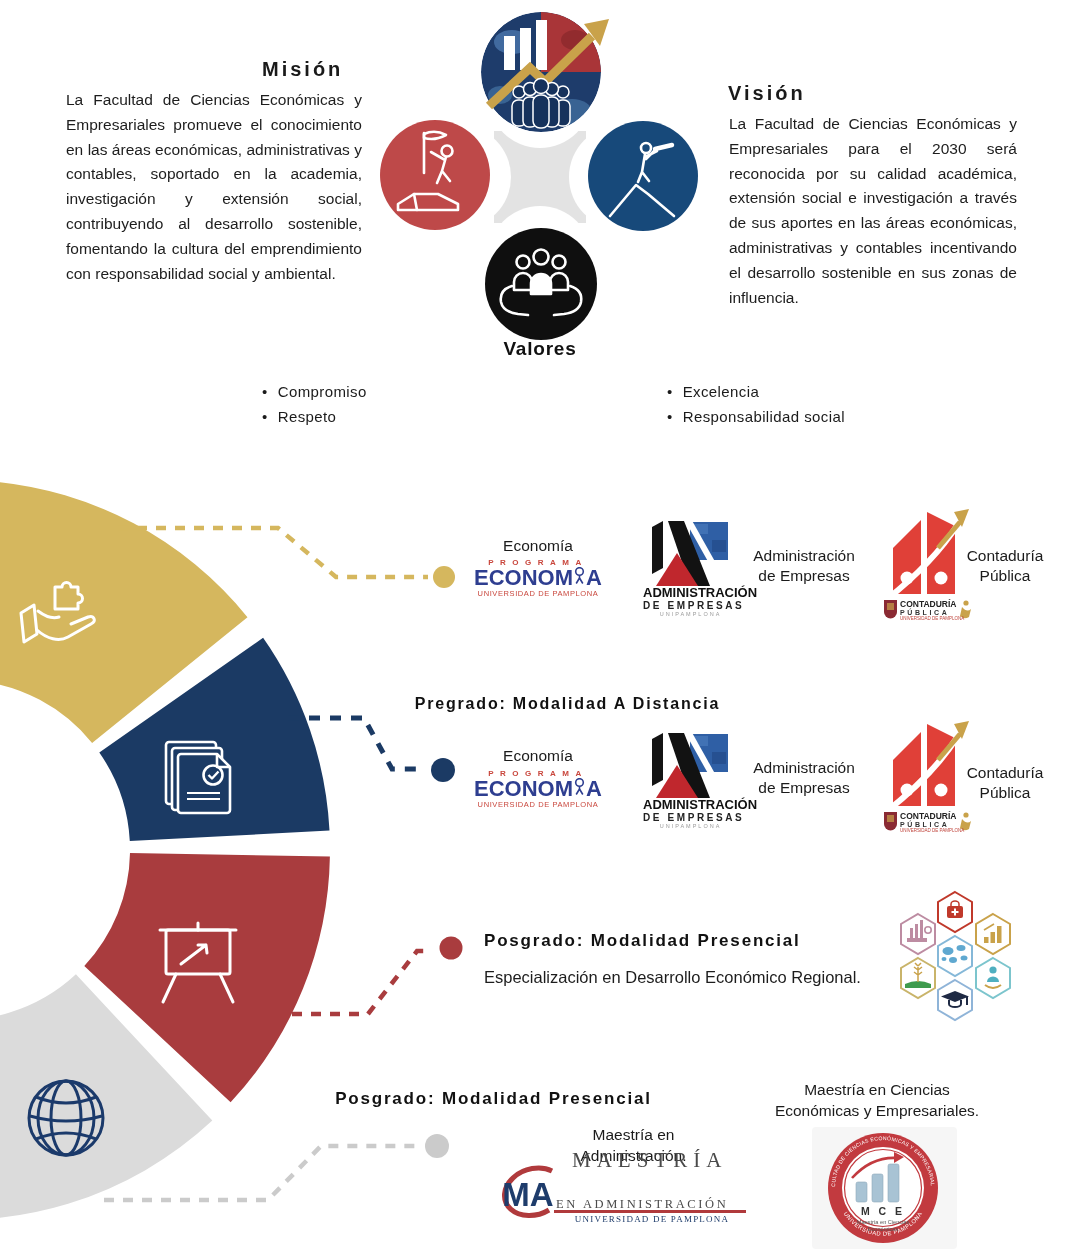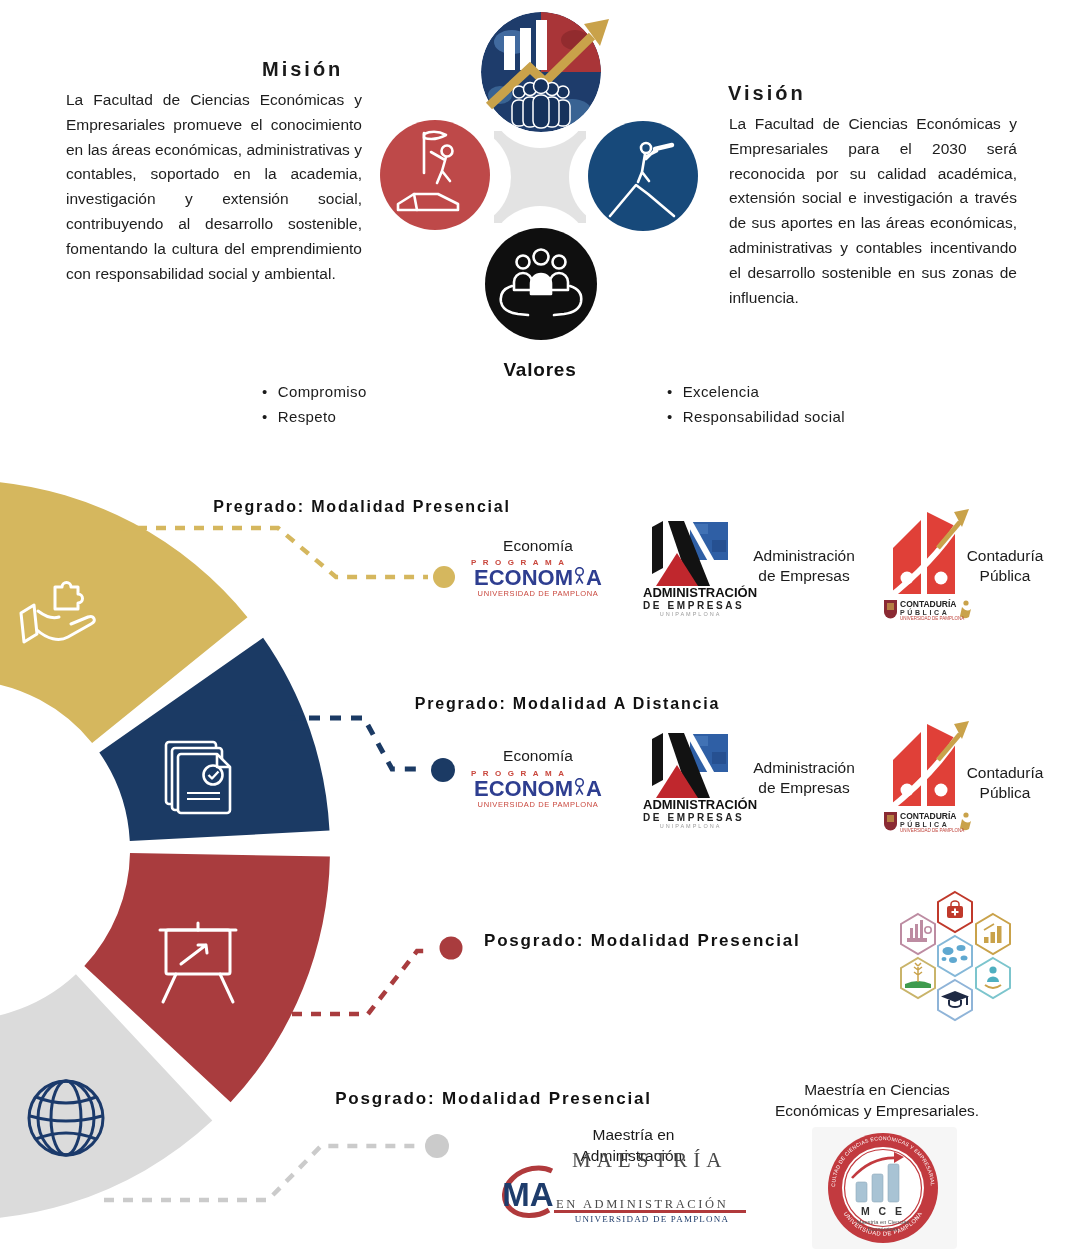--- a/index.html
+++ b/index.html
@@ -9,21 +9,21 @@
   svg.bg{position:absolute;left:0;top:0;width:1080px;height:1250px}
   .h-title{font-weight:bold;color:#1a1a1a;letter-spacing:3px;font-size:20px}
   .body-text{font-size:15.5px;line-height:24.8px;text-align:justify;color:#1d1d1d}
   .valores-title{font-weight:bold;color:#111;font-size:19px;letter-spacing:.8px;text-align:center}
   .vrow{display:flex;align-items:baseline;gap:10px;height:25px;font-size:15px;color:#1b1b1b;letter-spacing:.4px}
   .vrow::before{content:"•";font-size:15px;color:#1b1b1b}
   .sec-title{font-weight:bold;color:#111;letter-spacing:1.8px;font-size:16px;text-align:center}
   .sec-title.big{font-size:17px}
   .sec-sub{font-size:16.5px;color:#1d1d1d}
   .plabel{font-size:15.5px;color:#1b1b1b;text-align:center;line-height:20px}
-  .brand-econ-top{font-size:8px;font-weight:bold;color:#C9473D;letter-spacing:6.5px;text-align:left;white-space:nowrap}
+  .brand-econ-top{font-size:8px;font-weight:bold;color:#C9473D;letter-spacing:6.5px;text-align:center;white-space:nowrap}
   .brand-econ-name{font-size:22px;font-weight:bold;color:#2E3E90;display:flex;align-items:center;justify-content:center;gap:1px;line-height:21px}
   .brand-econ-bottom{font-size:7.5px;color:#C9473D;letter-spacing:.6px;text-align:center;margin-top:1px;white-space:nowrap}
   .ae-l1{font-size:13px;font-weight:bold;color:#111;text-align:center;white-space:nowrap}
   .ae-l2{font-size:10px;font-weight:bold;letter-spacing:2.6px;text-align:center;color:#222;white-space:nowrap}
   .ae-l3{font-size:5.5px;color:#9a9a9a;letter-spacing:2px;text-align:center;white-space:nowrap}
   .cp-l1{font-size:8.5px;font-weight:bold;color:#222;white-space:nowrap}
   .cp-l2{font-size:7px;font-weight:bold;letter-spacing:2.6px;color:#333;white-space:nowrap}
   .cp-l3{font-size:4.5px;color:#C0443C;white-space:nowrap}
   .ma-l1{font-family:"Liberation Serif",serif;font-size:21px;letter-spacing:6px;color:#4a4a4a;white-space:nowrap}
   .ma-l2{font-family:"Liberation Serif",serif;font-size:12.5px;letter-spacing:2.6px;color:#4a4a4a;white-space:nowrap}
@@ -280,39 +280,38 @@
       <text x="883" y="1231" text-anchor="middle" font-size="5.6" fill="#555" font-family="Liberation Sans, sans-serif">Económicas</text>
     </g>
   </svg>
 
   <div class="abs h-title" style="left:262px;top:58px;width:110px">Misión</div>
   <div class="abs body-text" style="left:66px;top:88px;width:296px">La Facultad de Ciencias Económicas y Empresariales promueve el conocimiento en las áreas económicas, administrativas y contables, soportado en la academia, investigación y extensión social, contribuyendo al desarrollo sostenible, fomentando la cultura del emprendimiento con responsabilidad social y ambiental.</div>
 
   <div class="abs h-title" style="left:728px;top:82px;width:110px">Visión</div>
   <div class="abs body-text" style="left:729px;top:112px;width:288px">La Facultad de Ciencias Económicas y Empresariales para el 2030 será reconocida por su calidad académica, extensión social e investigación a través de sus aportes en las áreas económicas, administrativas y contables incentivando el desarrollo sostenible en sus zonas de influencia.</div>
 
-  <div class="abs valores-title" style="left:460px;top:359px;width:160px">Valores</div>
+  <div class="abs valores-title" style="left:460px;top:338px;width:160px">Valores</div>
   <div class="abs" style="left:262px;top:383px">
     <div class="vrow">
         <span>Compromiso</span>
       </div>
     <div class="vrow">
         <span>Respeto</span>
       </div>
   </div>
   <div class="abs" style="left:667px;top:383px">
     <div class="vrow">
         <span>Excelencia</span>
       </div>
     <div class="vrow">
         <span>Responsabilidad social</span>
       </div>
   </div>
 
-  <div class="abs sec-title" style="left:182px;top:498px;width:360px">Pregrado: Modalidad Presencial</div>
 
   <div class="abs plabel" style="left:478px;top:536px;width:120px">Economía</div>
   <div class="abs" style="left:471px;top:558px;width:134px">
     <div class="brand-econ-top">PROGRAMA</div>
     <div class="brand-econ-name">
       <span>ECONOM</span>
         <span><svg width="11" height="18" viewBox="0 0 11 18">
             <circle cx="5.5" cy="4.5" r="3.8" stroke="#2E3E90" stroke-width="1.6" fill="none"></circle>
             <path d="M5.5,8.5 V11 M5.5,11 L2.2,16.5 M5.5,11 L8.8,16.5" stroke="#2E3E90" stroke-width="1.6" fill="none"></path>
           </svg></span>
@@ -359,20 +358,21 @@
   <div class="abs plabel" style="left:745px;top:758px;width:118px">Administración de Empresas</div>
 
   <div class="abs" style="left:900px;top:811px;width:70px">
     <div class="cp-l1">CONTADURÍA</div>
     <div class="cp-l2">PÚBLICA</div>
     <div class="cp-l3">UNIVERSIDAD DE PAMPLONA</div>
   </div>
   <div class="abs plabel" style="left:955px;top:763px;width:100px">Contaduría Pública</div>
 
   <div class="abs sec-title big" style="left:484px;top:931px;text-align:left">Posgrado: Modalidad Presencial</div>
+  <div class="abs sec-sub" style="left:484px;top:968px">Especialización en Desarrollo Económico Regional.</div>
 
   <div class="abs sec-title big" style="left:306px;top:1089px;width:375px">Posgrado: Modalidad Presencial</div>
 
   <div class="abs plabel" style="left:571px;top:1124px;width:125px;line-height:21px">Maestría en Administración.</div>
   <div class="abs ma-l1" style="left:572px;top:1148px">MAESTRÍA</div>
   <div class="abs ma-l2" style="left:556px;top:1197px">EN ADMINISTRACIÓN</div>
   <div class="abs" style="left:554px;top:1210px;width:192px;height:3px;background:#B03A3C"></div>
   <div class="abs ma-l3" style="left:562px;top:1214px;width:180px">UNIVERSIDAD DE PAMPLONA</div>
 
   <div class="abs plabel" style="left:768px;top:1079px;width:218px;line-height:21px">Maestría en Ciencias Económicas y Empresariales.</div>

